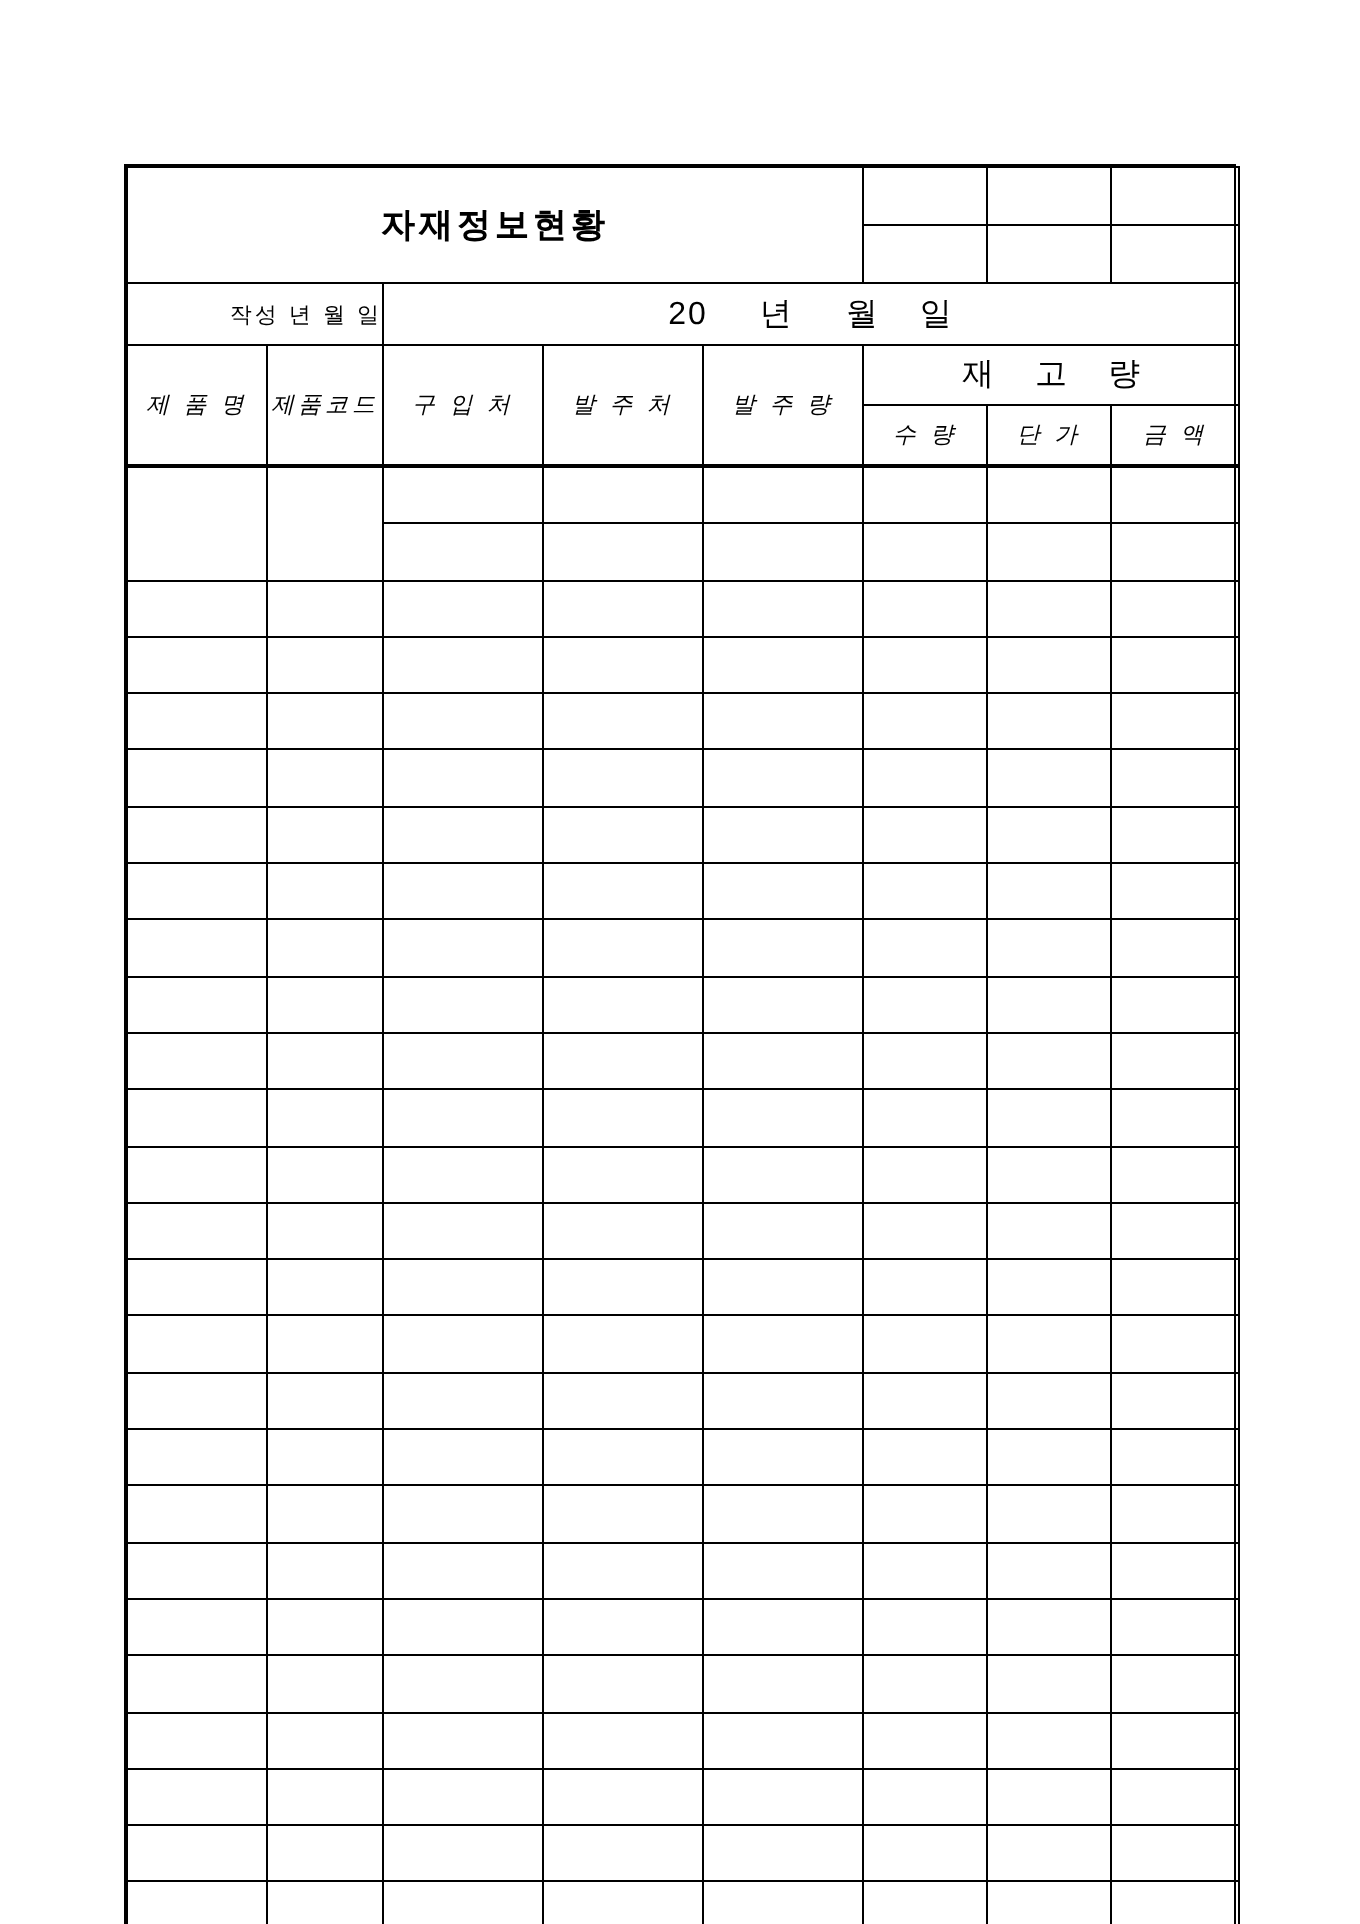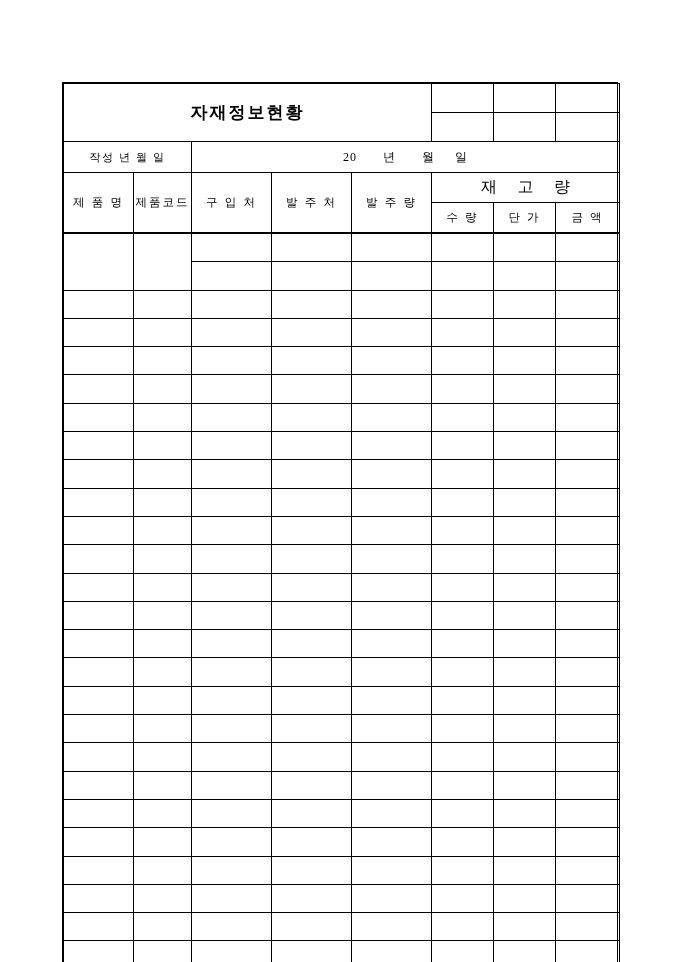--- a/index.html
+++ b/index.html
@@ -44,31 +44,32 @@
     height: 56px;
     margin-top: 48px;
   }
   .stamp-cell {
     height: 28px;
   }
   .meta-label {
     font-size: 11px;
     letter-spacing: 1.5px;
     height: 30px;
+    text-align: right;
   }
   .meta-value {
-    font-size: 12px;
+    font-size: 16px;
     letter-spacing: 1px;
     height: 30px;
-    font-family: Liberation Serif, serif;
   }
   .head-cell {
     font-size: 11.5px;
     letter-spacing: 2px;
     height: 29px;
+    font-style: italic;
   }
   .head-tall {
     height: 58px;
   }
   .stock-group {
     font-size: 16px;
     letter-spacing: 8px;
     height: 29px;
     text-indent: 8px;
   }

